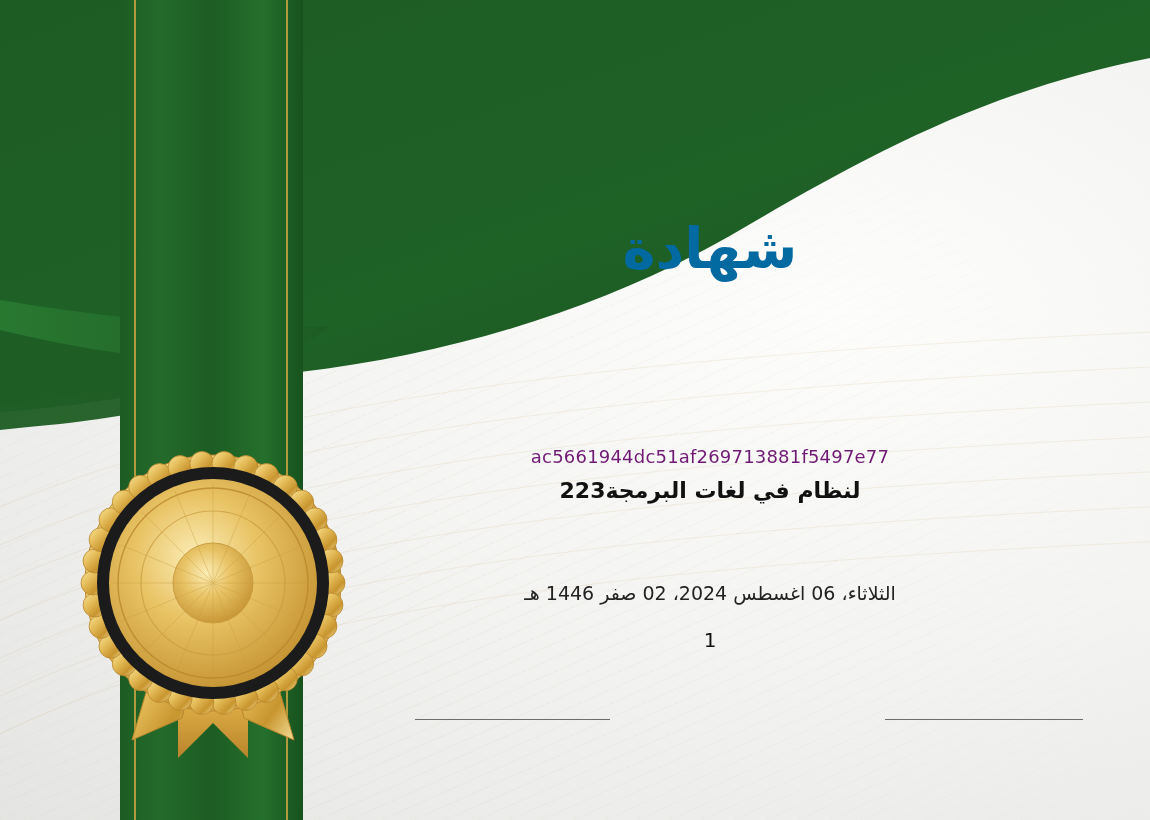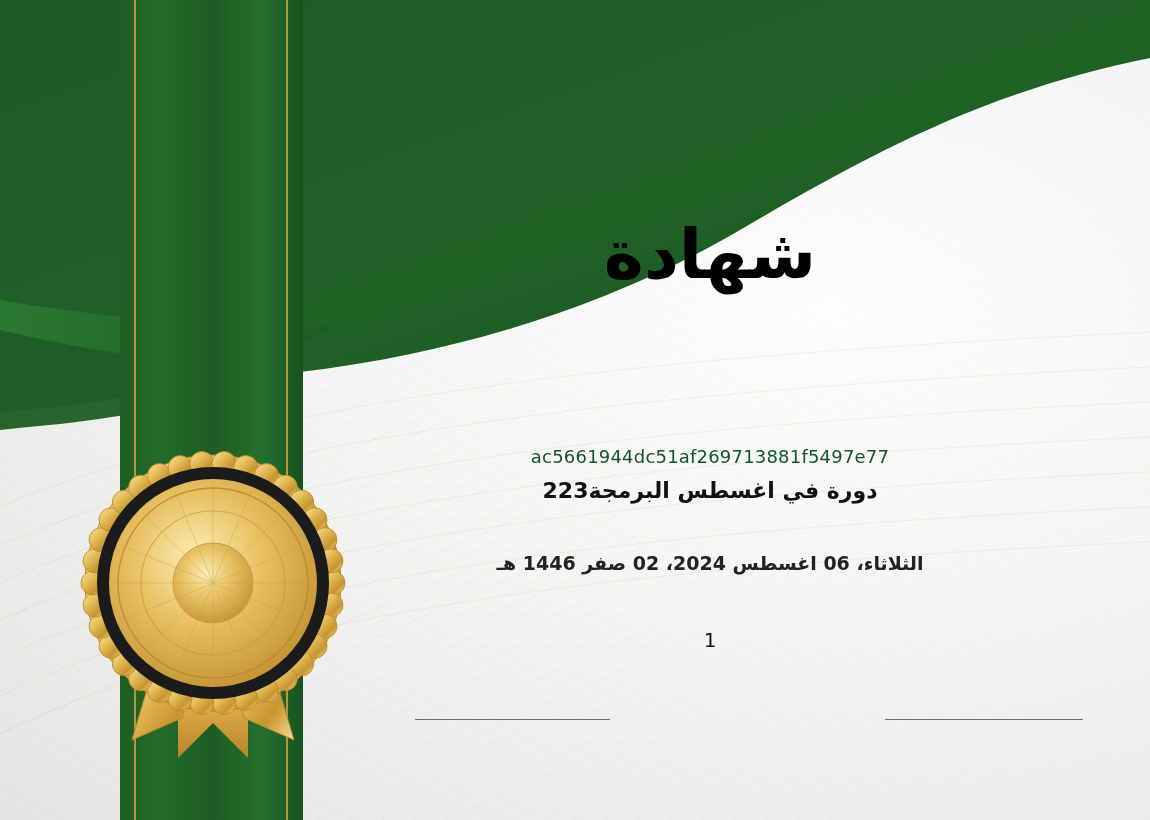--- a/index.html
+++ b/index.html
@@ -89,63 +89,62 @@
   .content {
     position: absolute;
     inset: 0;
     text-align: center;
   }
   .cert-title {
     position: absolute;
     top: 218px;
     left: 330px;
     width: 760px;
-    font-size: 68px;
+    font-size: 56px;
     font-weight: bold;
-    color: #000000;
+    color: #0369a1;
     letter-spacing: 0.5px;
     line-height: 1.1;
   }
   .cert-subtitle {
     position: absolute;
     top: 327px;
     left: 290px;
     width: 800px;
     font-size: 34px;
     font-weight: bold;
     color: #2e8b40;
     line-height: 1.3;
   }
   .cert-code {
     position: absolute;
     top: 446px;
     left: 330px;
     width: 760px;
     font-size: 18px;
-    color: #14532d;
+    color: #701a75;
     direction: ltr;
     letter-spacing: 0.2px;
   }
   .cert-course {
     position: absolute;
     top: 478px;
     left: 330px;
     width: 760px;
     font-size: 22px;
     font-weight: bold;
     color: #111111;
   }
   .cert-date {
     position: absolute;
-    top: 552px;
+    top: 582px;
     left: 330px;
     width: 760px;
     font-size: 19px;
     color: #222222;
-    font-weight: bold;
   }
   .cert-page {
     position: absolute;
     top: 628px;
     left: 330px;
     width: 760px;
     font-size: 20px;
     color: #111111;
   }
 
@@ -284,21 +283,21 @@
         <line x1="38" y1="-92" x2="-38" y2="92"></line>
         <line x1="-92" y1="-38" x2="92" y2="38"></line>
         <line x1="92" y1="-38" x2="-92" y2="38"></line>
       </g>
     </g>
   </svg>
 
   <div class="content">
     <div class="cert-title">شهادة</div>
     <div class="cert-code">ac5661944dc51af269713881f5497e77</div>
-    <div class="cert-course">دورة في اغسطس البرمجة223</div>
+    <div class="cert-course">لنظام في لغات البرمجة223</div>
     <div class="cert-date">الثلاثاء، 06 اغسطس 2024، 02 صفر 1446 هـ</div>
     <div class="cert-page">1</div>
 
     <div class="sig-line right"></div>
     <div class="sig-line left"></div>
   </div>
 
 </div>
 
 </body></html>

